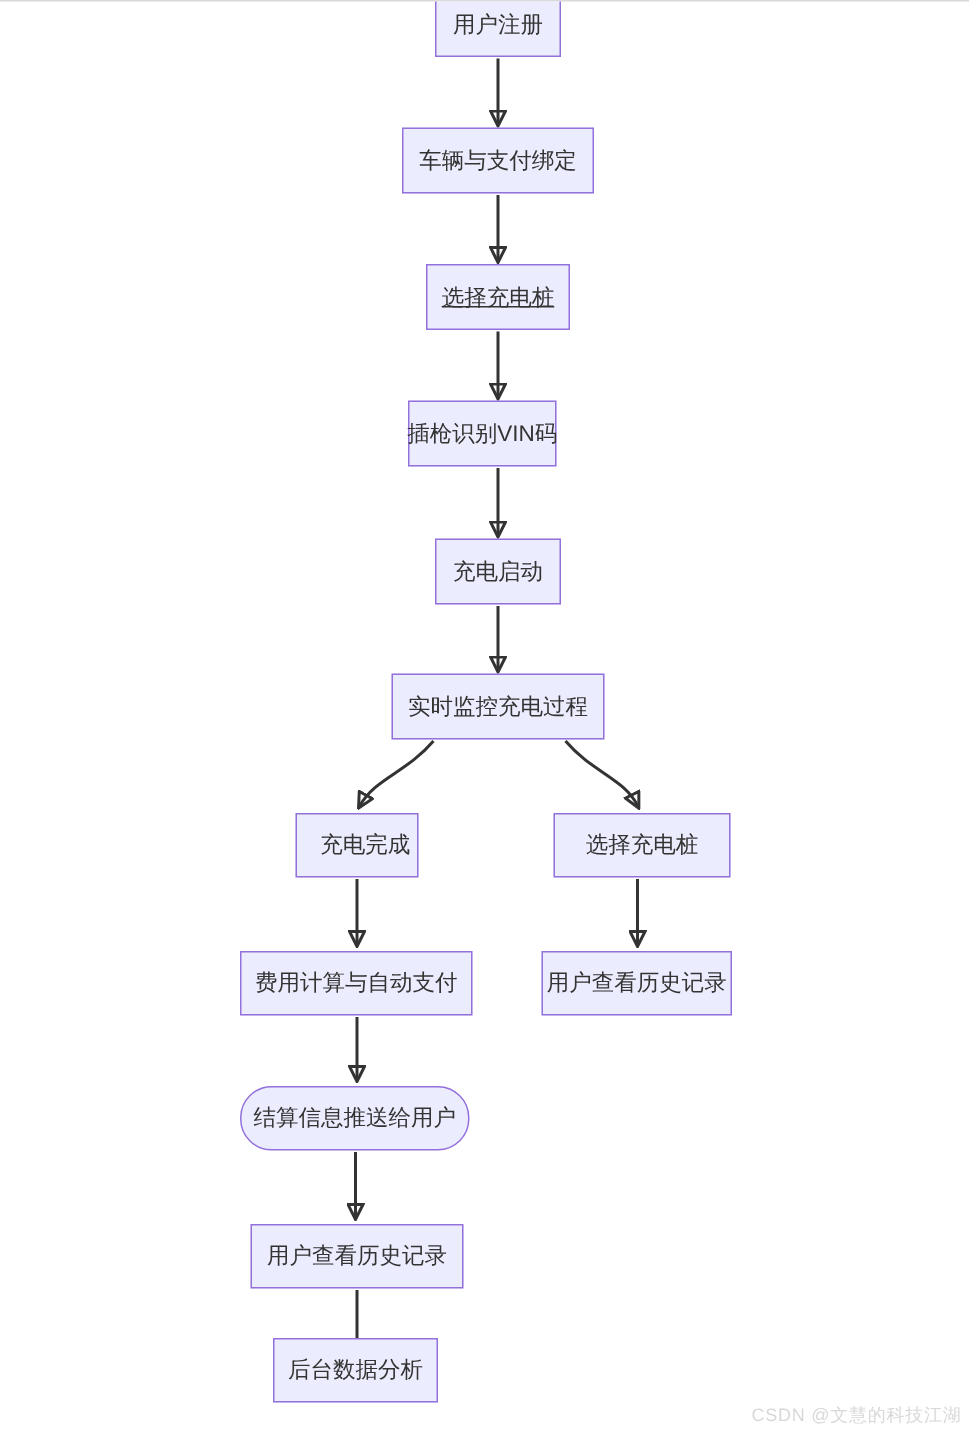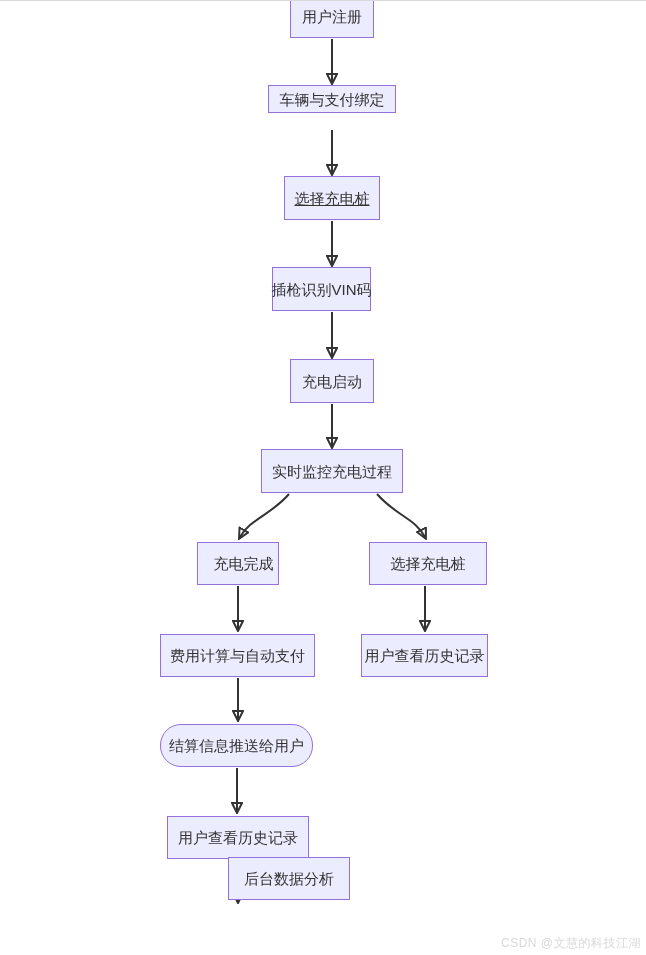--- a/index.html
+++ b/index.html
@@ -56,21 +56,21 @@
     <path d="M377,493 C395,514 416,518 425,536" marker-end="url(#arrowhead)"></path>
     <path d="M238,585 V628" marker-end="url(#arrowhead)"></path>
     <path d="M425,585 V628" marker-end="url(#arrowhead)"></path>
     <path d="M238,677 V718" marker-end="url(#arrowhead)"></path>
     <path d="M237,767 V810" marker-end="url(#arrowhead)"></path>
     <path d="M238,859 V900" marker-end="url(#arrowhead)"></path>
   </svg>
 
   <div class="node" style="left:290px;top:-7px;width:84px;height:44px;">用户注册</div>
 
-  <div class="node" style="left:268px;top:84px;width:128px;height:28px;">车辆与支付绑定</div>
+  <div class="node" style="left:268px;top:84px;width:128px;height:44px;">车辆与支付绑定</div>
 
   <div class="node" style="left:284px;top:175px;width:96px;height:44px;text-decoration:underline;">选择充电桩</div>
 
   <div class="node" style="left:272px;top:266px;width:99px;height:44px;">插枪识别VIN码</div>
 
   <div class="node" style="left:290px;top:358px;width:84px;height:44px;">充电启动</div>
 
   <div class="node" style="left:261px;top:448px;width:142px;height:44px;">实时监控充电过程</div>
 
   <div class="node" style="left:197px;top:541px;width:82px;height:43px;padding-left:11px;">充电完成</div>
@@ -78,17 +78,17 @@
   <div class="node" style="left:369px;top:541px;width:118px;height:43px;">选择充电桩</div>
 
   <div class="node" style="left:160px;top:633px;width:155px;height:43px;">费用计算与自动支付</div>
 
   <div class="node" style="left:361px;top:633px;width:127px;height:43px;">用户查看历史记录</div>
 
   <div class="node" style="left:160px;top:723px;width:153px;height:43px;border-radius:21px;">结算信息推送给用户</div>
 
   <div class="node" style="left:167px;top:815px;width:142px;height:43px;">用户查看历史记录</div>
 
-  <div class="node" style="left:182px;top:856px;width:122px;height:43px;margin-left:46px;">后台数据分析</div>
+  <div class="node" style="left:182px;top:891px;width:110px;height:43px;">后台数据分析</div>
 
   <div class="watermark">CSDN @文慧的科技江湖</div>
 
 </div>
 
 </body></html>

